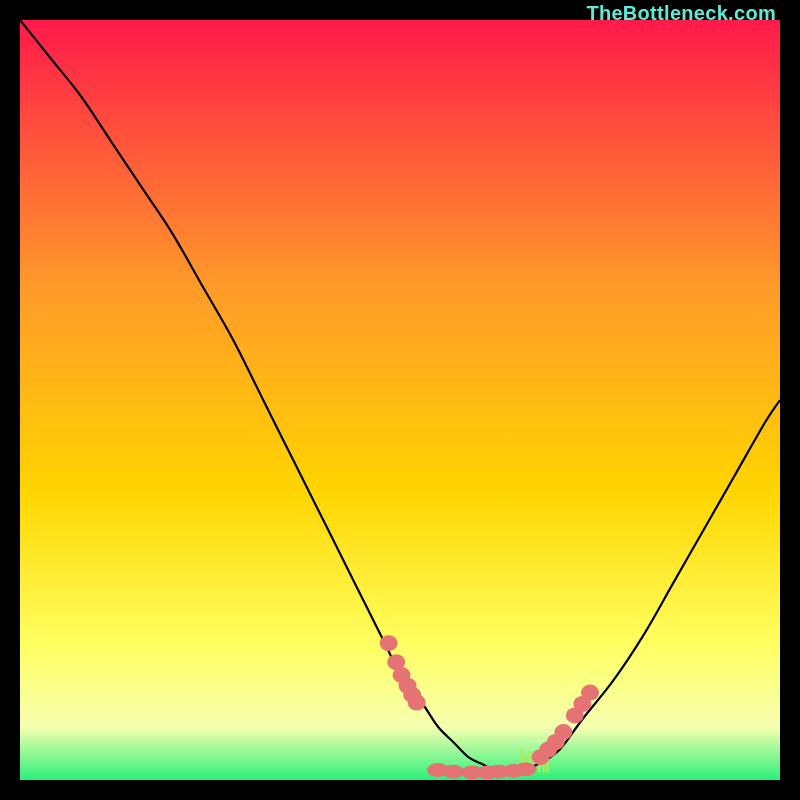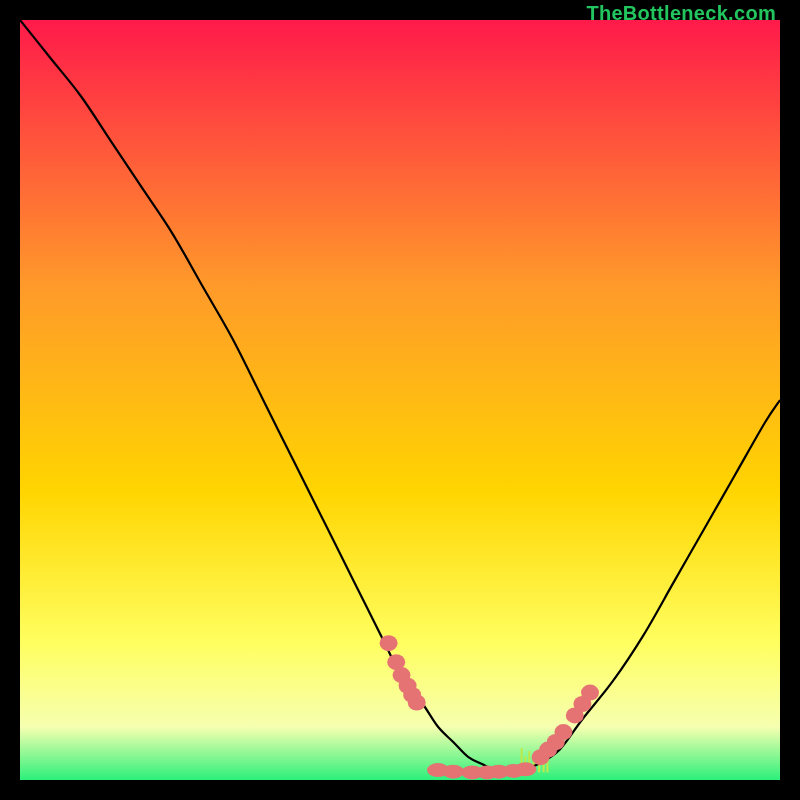--- a/index.html
+++ b/index.html
@@ -18,21 +18,21 @@
     height: 760px;
     background: #000;
   }
   .watermark {
     position: absolute;
     top: 2px;
     right: 24px;
     font-family: Arial, Helvetica, sans-serif;
     font-size: 20px;
     font-weight: 600;
-    color: #22c55e;
+    color: #5eead4;
     letter-spacing: 0.3px;
   }
   svg { display: block; }
 </style>
 </head>
 <body>
 
 <div class="frame">
   <svg id="chart-svg" width="760" height="760" viewBox="0 0 760 760">
     <defs>

